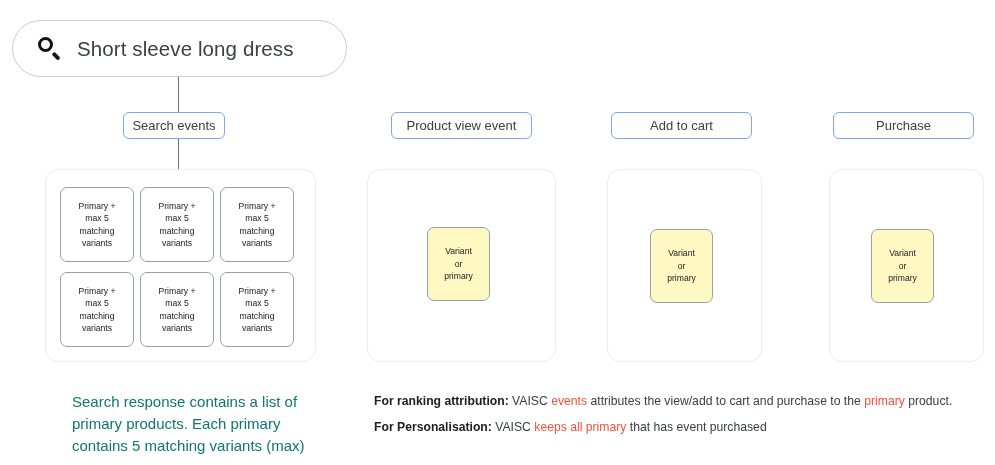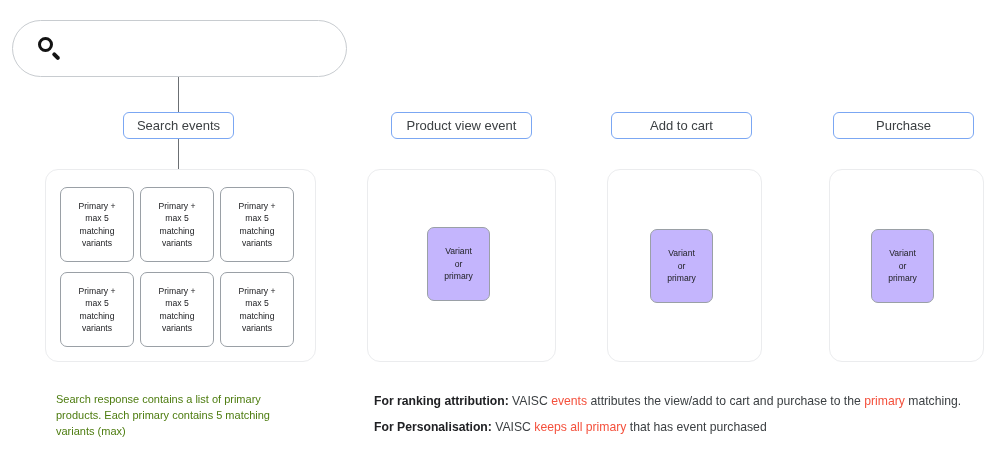--- a/index.html
+++ b/index.html
@@ -84,21 +84,21 @@
     border: 1.4px solid #7ba7f3;
     border-radius: 6px;
     background: #ffffff;
     display: flex;
     align-items: center;
     justify-content: center;
     font-size: 13px;
     color: #3c4043;
     z-index: 2;
   }
-  #chip-search-events   { left: 123px; width: 111px; }
+  #chip-search-events   { left: 123px; width: 102px; }
   #chip-product-view    { left: 391px; width: 141px; }
   #chip-add-to-cart     { left: 611px; width: 141px; justify-content: center; }
   #chip-purchase        { left: 833px; width: 141px; }
 
   
   .stage-box {
     position: absolute;
     top: 169px;
     height: 193px;
     box-sizing: border-box;
@@ -139,42 +139,42 @@
   }
 
   
   .variant-card {
     position: absolute;
     width: 63px;
     height: 74px;
     box-sizing: border-box;
     border: 1.2px solid #9aa0a6;
     border-radius: 7px;
-    background: #c4b5fd;
+    background: #fef9c3;
     display: flex;
     align-items: center;
     justify-content: center;
     text-align: center;
     font-size: 8.6px;
     line-height: 1.45;
     color: #202124;
   }
   #variant-card-view     { left: 427px; top: 227px; }
   #variant-card-cart     { left: 650px; top: 229px; }
   #variant-card-purchase { left: 871px; top: 229px; }
 
   
   #caption-search {
     position: absolute;
-    left: 56px;
+    left: 72px;
     top: 391px;
     width: 250px;
-    font-size: 11px;
+    font-size: 15px;
     line-height: 1.47;
-    color: #4d7c0f;
+    color: #0f766e;
   }
   #caption-notes {
     position: absolute;
     left: 374px;
     top: 392px;
     width: 615px;
     font-size: 12.2px;
     line-height: 1.5;
     color: #3c4043;
   }
@@ -184,20 +184,21 @@
   .hl { color: #f4503c; }
 </style>
 </head>
 <body>
 
 <div id="search-pill">
   <span class="mag">
     <span class="ring"></span>
     <span class="handle"></span>
   </span>
+  <span id="search-query">Short sleeve long dress</span>
 </div>
 
 <div class="connector" id="connector-top"></div>
 <div class="connector" id="connector-bottom"></div>
 
 <div class="event-chip" id="chip-search-events">
   <span>Search events</span>
 </div>
 <div class="event-chip" id="chip-product-view">
   <span>Product view event</span>
@@ -243,18 +244,18 @@
   <span>Variant<br>or<br>primary</span>
 </div>
 <div class="variant-card" id="variant-card-purchase">
   <span>Variant<br>or<br>primary</span>
 </div>
 
 <div id="caption-search">Search response contains a list of primary products. Each primary contains 5 matching variants (max)</div>
 
 <div id="caption-notes">
   <div class="note-line">
-    <span class="note-lead">For ranking attribution:</span><span> VAISC </span><span class="hl">events</span><span> attributes the view/add to cart and purchase to the </span><span class="hl">primary</span><span> matching.</span>
+    <span class="note-lead">For ranking attribution:</span><span> VAISC </span><span class="hl">events</span><span> attributes the view/add to cart and purchase to the </span><span class="hl">primary</span><span> product.</span>
   </div>
   <div class="note-line">
     <span class="note-lead">For Personalisation:</span><span> VAISC </span><span class="hl">keeps all primary</span><span> that has event purchased</span>
   </div>
 </div>
 
 </body></html>

